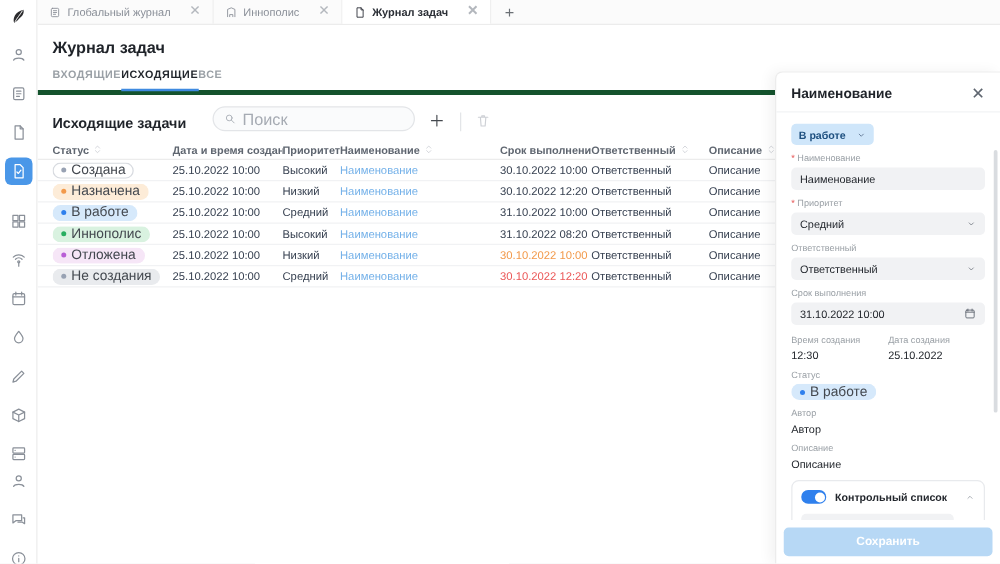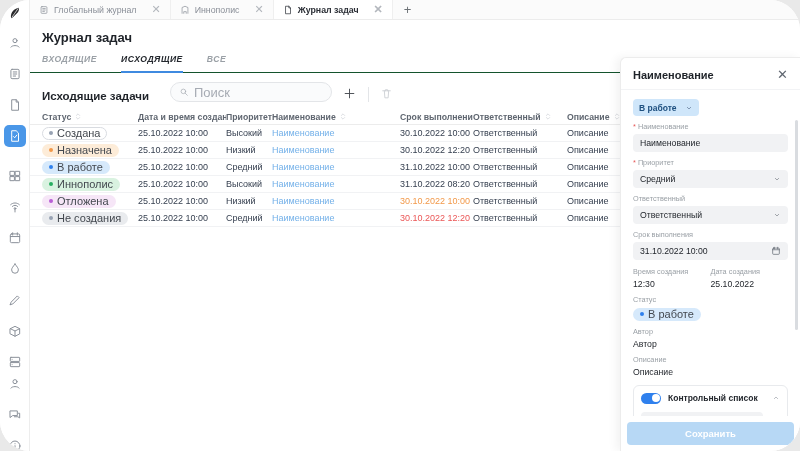--- a/index.html
+++ b/index.html
@@ -1,18 +1,18 @@
 <!DOCTYPE html>
 <html><head>
 <meta charset="utf-8">
 <style>
   * { box-sizing: border-box; margin: 0; padding: 0; }
   html,body { background:#e9e9e9; }
   body { font-family:"Liberation Sans", sans-serif; }
-  .app { position:relative; width:800px; height:451px; background:#fff; overflow:hidden; color:#374151; font-size:10px;border-radius:30px; }
+  .app { position:relative; width:800px; height:451px; background:#fff; overflow:hidden; color:#374151; font-size:10px; }
 
   
   .sidebar { position:absolute; left:0; top:0; bottom:0; width:30px; background:#fff; border-right:1px solid #ededed; display:flex; flex-direction:column; align-items:center; z-index:8; }
   .logo { margin:4px 0 8px; }
   .snav { display:flex; flex-direction:column; align-items:center; gap:9px; }
   .snav.mid { margin-top:18px; }
   .snav.bot { margin-top:auto; margin-bottom:6px; }
   .sic { width:22px; height:22px; display:flex; align-items:center; justify-content:center; color:#8a9099; cursor:pointer; }
   .sic .ic { width:14px; height:14px; }
   .sic.active { background:#4a97e8; border-radius:5px; color:#fff; }
@@ -24,21 +24,21 @@
   .tabbar { position:absolute; left:30px; right:0; top:0; height:20px; background:#fbfbfb; border-bottom:1px solid #ececec; display:flex; align-items:stretch; z-index:4; }
   .wtab { display:flex; align-items:center; gap:5px; padding:0 9px; border-right:1px solid #efefef; color:#8a8f98; font-size:8.8px; cursor:pointer; }
   .wtab .ic { width:10px; height:10px; }
   .wtab.active { background:#fff; color:#2b2f36; font-weight:600; }
   .wtab-close { color:#b3b7bd; font-size:11px; margin-left:10px; line-height:1; }
   .newtab { display:flex; align-items:center; padding:0 11px; color:#6b7075; font-size:13px; cursor:pointer; }
 
   
   .content { position:absolute; left:30px; top:20px; right:0; bottom:0; background:#fff; }
   .page-title { font-size:13px; font-weight:700; color:#1f2329; padding:10px 0 9px 12px; }
-  .page-tabs { display:flex; gap:24px; padding-left:12px; border-bottom:1px solid #14532d;font-style:italic; }
+  .page-tabs { display:flex; padding-left:12px; border-bottom:4px solid #14532d; }
   .ptab { font-size:8.6px; font-weight:700; letter-spacing:.5px; color:#9aa0a6; padding-bottom:7px; cursor:pointer; }
   .ptab.active { color:#23272d; border-bottom:2px solid #3f8ae0; margin-bottom:-1px; }
 
   .toolbar { display:flex; align-items:flex-end; gap:9px; padding:9px 12px 7px; }
   .tb-title { font-size:11.5px; font-weight:700; color:#1f2329; margin-right:12px; }
   .search { display:flex; align-items:center; gap:5px; width:162px; height:20px; border:1px solid #e3e5e8; background:#fafbfc; border-radius:11px; padding:0 8px; color:#a6abb3; }
   .search .ic { width:10px; height:10px; flex:none; }
   .search input { border:none; outline:none; background:transparent; font-size:13px; width:100%; color:#374151; font-family:inherit; }
   .search input::placeholder { color:#a6abb3; }
   .icon-btn { width:18px; height:18px; display:flex; align-items:center; justify-content:center; cursor:pointer; }

